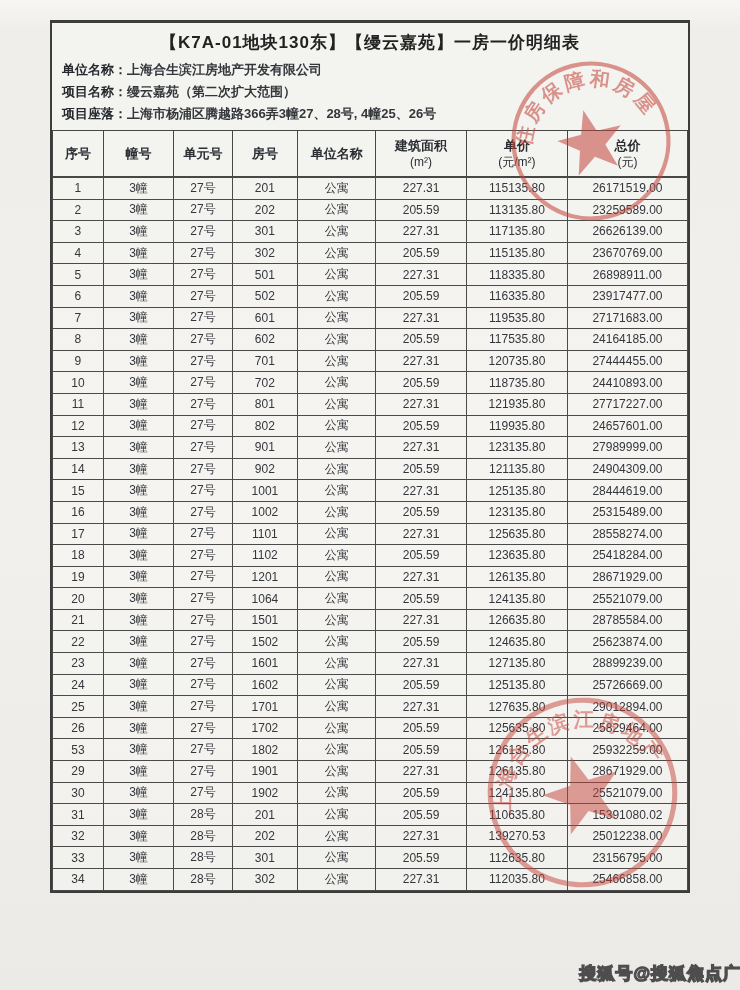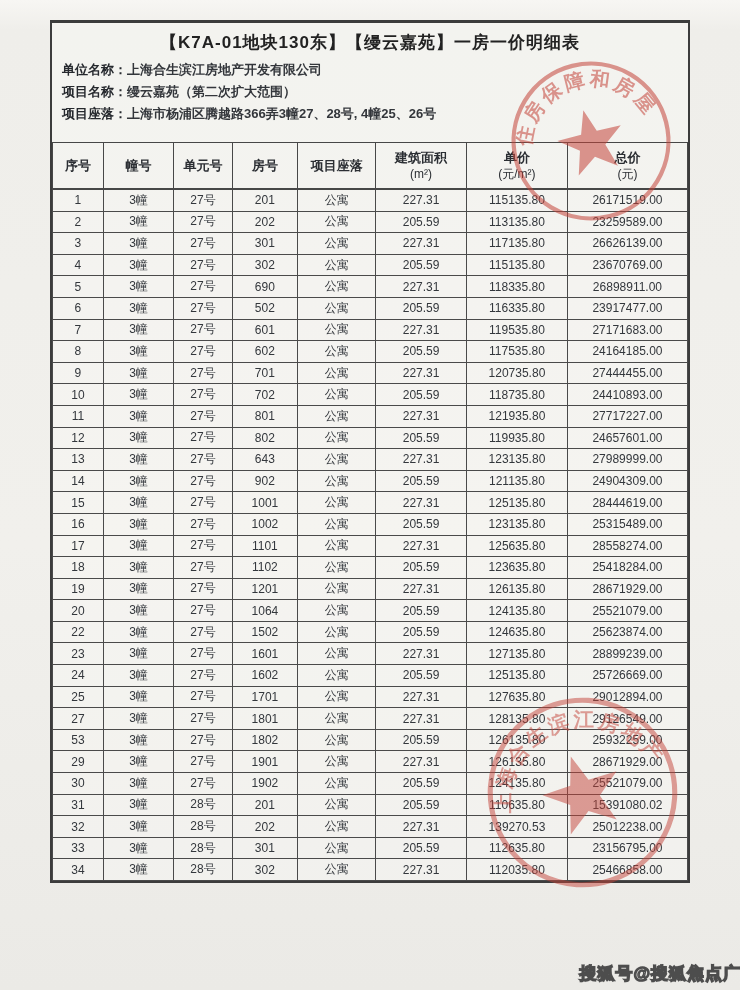--- a/index.html
+++ b/index.html
@@ -22,21 +22,21 @@
   .doc-title{
     text-align:center;font-size:17px;font-weight:bold;color:#222;
     letter-spacing:1px;padding:8px 0 5px 0;
   }
   .info-block{padding:0 0 0 10px;}
   .info-line{font-size:13px;line-height:22px;white-space:nowrap;}
   .info-label{font-weight:bold;color:#26292e;}
   .info-value{font-weight:bold;color:#33363b;}
   table.price-table{
     width:100%;border-collapse:collapse;table-layout:fixed;
-    margin-top:17px;
+    margin-top:5px;
   }
   .price-table th{
     border:1px solid #474747;border-bottom:2px solid #474747;
     font-size:13px;font-weight:bold;color:#2b2e33;
     height:45px;padding:0;text-align:center;vertical-align:middle;
     line-height:16px;
   }
   .price-table th .h2{display:block;font-size:12px;font-weight:normal;}
   .price-table td{
     border:1px solid #4a4a4a;
@@ -88,21 +88,21 @@
           <col style="width:14.3%">
           <col style="width:15.9%">
           <col style="width:18.9%">
       </colgroup>
       <thead>
         <tr>
           <th><span class="h1">序号</span></th>
           <th><span class="h1">幢号</span></th>
           <th><span class="h1">单元号</span></th>
           <th><span class="h1">房号</span></th>
-          <th><span class="h1">项目座落</span></th>
+          <th><span class="h1">单位名称</span></th>
           <th><span class="h1">建筑面积</span><span class="h2">(m²)</span></th>
           <th><span class="h1">单价</span><span class="h2">(元/m²)</span></th>
           <th><span class="h1">总价</span><span class="h2">(元)</span></th>
         </tr>
       </thead>
       <tbody>
           <tr>
             <td>1</td>
             <td>3幢</td>
             <td>27号</td>
@@ -139,21 +139,21 @@
             <td>302</td>
             <td>公寓</td>
             <td>205.59</td>
             <td>115135.80</td>
             <td>23670769.00</td>
           </tr>
           <tr>
             <td>5</td>
             <td>3幢</td>
             <td>27号</td>
-            <td>690</td>
+            <td>501</td>
             <td>公寓</td>
             <td>227.31</td>
             <td>118335.80</td>
             <td>26898911.00</td>
           </tr>
           <tr>
             <td>6</td>
             <td>3幢</td>
             <td>27号</td>
             <td>502</td>
@@ -219,21 +219,21 @@
             <td>802</td>
             <td>公寓</td>
             <td>205.59</td>
             <td>119935.80</td>
             <td>24657601.00</td>
           </tr>
           <tr>
             <td>13</td>
             <td>3幢</td>
             <td>27号</td>
-            <td>643</td>
+            <td>901</td>
             <td>公寓</td>
             <td>227.31</td>
             <td>123135.80</td>
             <td>27989999.00</td>
           </tr>
           <tr>
             <td>14</td>
             <td>3幢</td>
             <td>27号</td>
             <td>902</td>
@@ -296,20 +296,30 @@
             <td>20</td>
             <td>3幢</td>
             <td>27号</td>
             <td>1064</td>
             <td>公寓</td>
             <td>205.59</td>
             <td>124135.80</td>
             <td>25521079.00</td>
           </tr>
           <tr>
+            <td>21</td>
+            <td>3幢</td>
+            <td>27号</td>
+            <td>1501</td>
+            <td>公寓</td>
+            <td>227.31</td>
+            <td>126635.80</td>
+            <td>28785584.00</td>
+          </tr>
+          <tr>
             <td>22</td>
             <td>3幢</td>
             <td>27号</td>
             <td>1502</td>
             <td>公寓</td>
             <td>205.59</td>
             <td>124635.80</td>
             <td>25623874.00</td>
           </tr>
           <tr>
@@ -336,28 +346,28 @@
             <td>25</td>
             <td>3幢</td>
             <td>27号</td>
             <td>1701</td>
             <td>公寓</td>
             <td>227.31</td>
             <td>127635.80</td>
             <td>29012894.00</td>
           </tr>
           <tr>
-            <td>27</td>
-            <td>3幢</td>
-            <td>27号</td>
-            <td>1801</td>
-            <td>公寓</td>
-            <td>227.31</td>
-            <td>128135.80</td>
-            <td>29126549.00</td>
+            <td>26</td>
+            <td>3幢</td>
+            <td>27号</td>
+            <td>1702</td>
+            <td>公寓</td>
+            <td>205.59</td>
+            <td>125635.80</td>
+            <td>25829464.00</td>
           </tr>
           <tr>
             <td>53</td>
             <td>3幢</td>
             <td>27号</td>
             <td>1802</td>
             <td>公寓</td>
             <td>205.59</td>
             <td>126135.80</td>
             <td>25932259.00</td>

